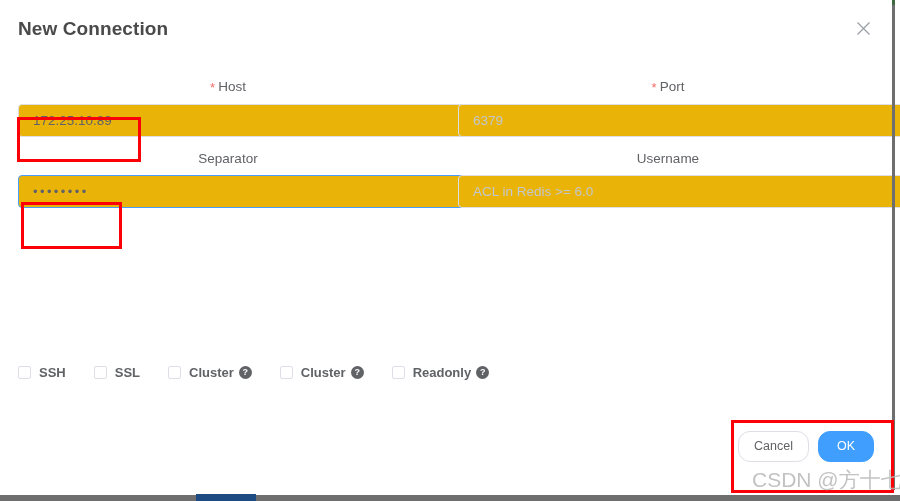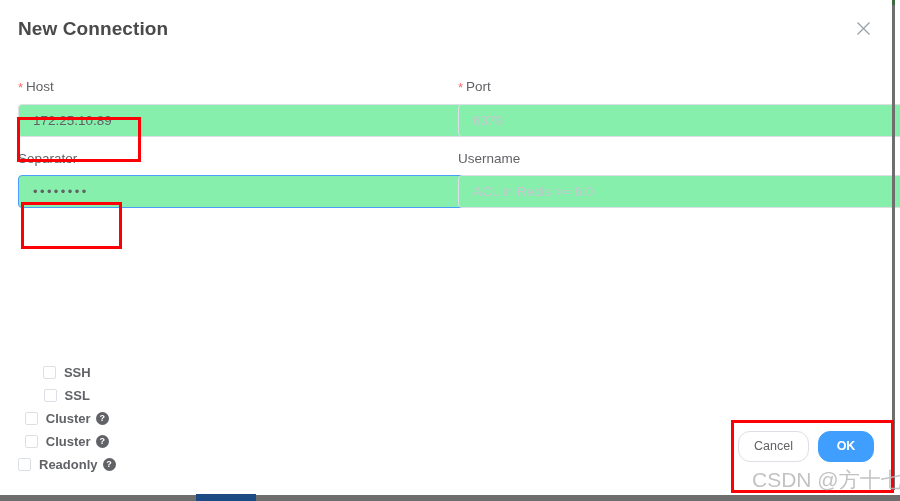--- a/index.html
+++ b/index.html
@@ -54,33 +54,34 @@
     padding: 0 18px;
     margin-bottom: 13px;
   }
   .field { width: 420px; position: relative; }
   .field-label {
     font-size: 13.5px;
     color: #606266;
     margin-bottom: 7px;
     line-height: 18px;
     white-space: nowrap;
+    text-align: center;
   }
   .req-star {
     color: #f56c6c;
     font-size: 13px;
     margin-right: 3px;
     vertical-align: -1px;
   }
   .input {
     width: 504px;
     height: 33px;
     border: 1px solid #dcdfe6;
     border-radius: 4px;
-    background: #86efac;
+    background: #eab308;
     font-size: 13.5px;
     color: #606266;
     padding: 12px 14px;
     line-height: 31px;
     outline: none;
     font-family: "Liberation Sans", sans-serif;
   }
   .input::placeholder { color: #c3c7cf; }
   .input.focused {
     border-color: #4a9df8;
@@ -89,22 +90,21 @@
     letter-spacing: 2.4px;
     font-size: 13px;
   }
 
   
   .checkrow {
     position: absolute;
     left: 18px; top: 365px;
     display: flex;
     align-items: center;
-    gap: 8px;
-    flex-direction: column;
+    gap: 0;
   }
   .check-item {
     display: flex;
     align-items: center;
     margin-right: 28px;
     cursor: pointer;
     white-space: nowrap;
   }
   .box {
     width: 13px; height: 13px;
@@ -152,21 +152,21 @@
   }
   .btn-cancel {
     background: #ffffff;
     border: 1px solid #dcdfe6;
     color: #606266;
   }
   .btn-ok {
     background: #409eff;
     border: 1px solid #409eff;
     color: #ffffff;
-    font-weight: bold;
+    font-weight: normal;
     min-width: 56px;
     text-align: center;
   }
 
   
   .annot {
     position: absolute;
     border: 3px solid #fb0007;
     pointer-events: none;
     z-index: 40;

